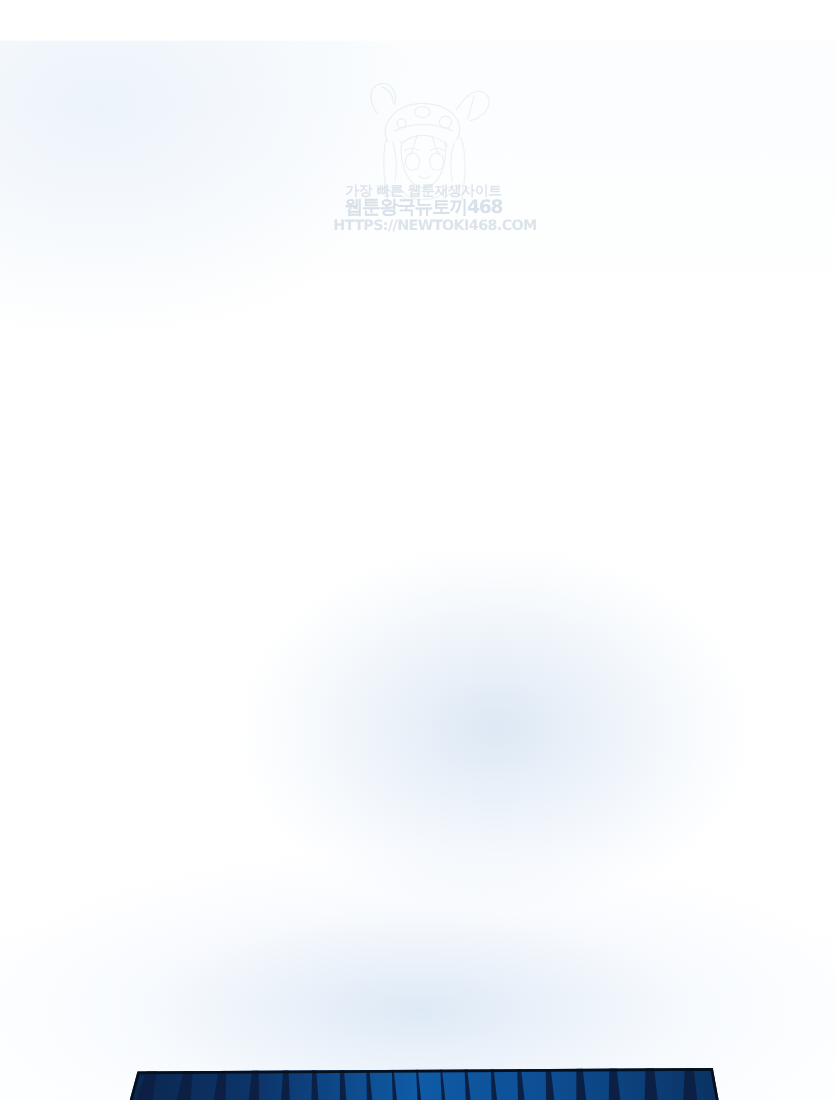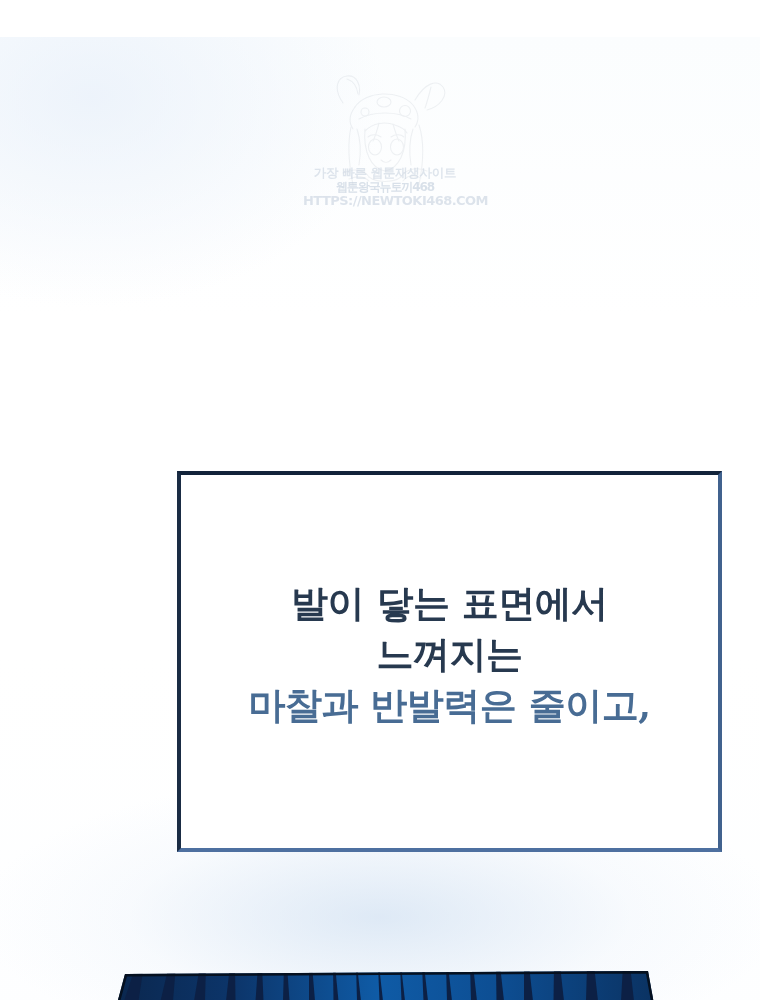--- a/index.html
+++ b/index.html
@@ -55,21 +55,21 @@
     line-height: 1.0;
   }
   .wm-line1 {
     font-size: 12.5px;
     font-weight: 700;
     letter-spacing: -0.3px;
     color: #ccd6e2;
     white-space: nowrap;
   }
   .wm-line2 {
-    font-size: 12px;
+    font-size: 17px;
     font-weight: 900;
     letter-spacing: -1.1px;
     color: #c3cfdd;
     margin-top: 1px;
     white-space: nowrap;
   }
   .wm-line3 {
     font-size: 13px;
     font-weight: 700;
     letter-spacing: -0.55px;
@@ -188,27 +188,20 @@
 
     <div class="wm-text">
       <div class="wm-line1">가장 빠른 웹툰재생사이트</div>
       <div class="wm-line2">웹툰왕국뉴토끼468</div>
       <div class="wm-line3">HTTPS://NEWTOKI468.COM</div>
     </div>
   </div>
 
   <div class="caption-glow"></div>
 
-  <div class="caption-box">
-    <div class="caption-inner">
-      <div class="cap-line cap-dark">발이 닿는 표면에서</div>
-      <div class="cap-line cap-dark">느껴지는</div>
-      <div class="cap-line cap-blue">마찰과 반발력은 줄이고,</div>
-    </div>
-  </div>
 
   <div class="bottom-panel">
     <svg viewBox="0 0 760 72" xmlns="http://www.w3.org/2000/svg" preserveAspectRatio="none">
       <defs>
         <clipPath id="panelClip">
           <polygon points="125,9 648,6 660,72 108,72"></polygon>
         </clipPath>
         <linearGradient id="baseGrad" x1="0" y1="0" x2="1" y2="0">
           <stop offset="0%" stop-color="#0a2448"></stop>
           <stop offset="24%" stop-color="#0c356a"></stop>

